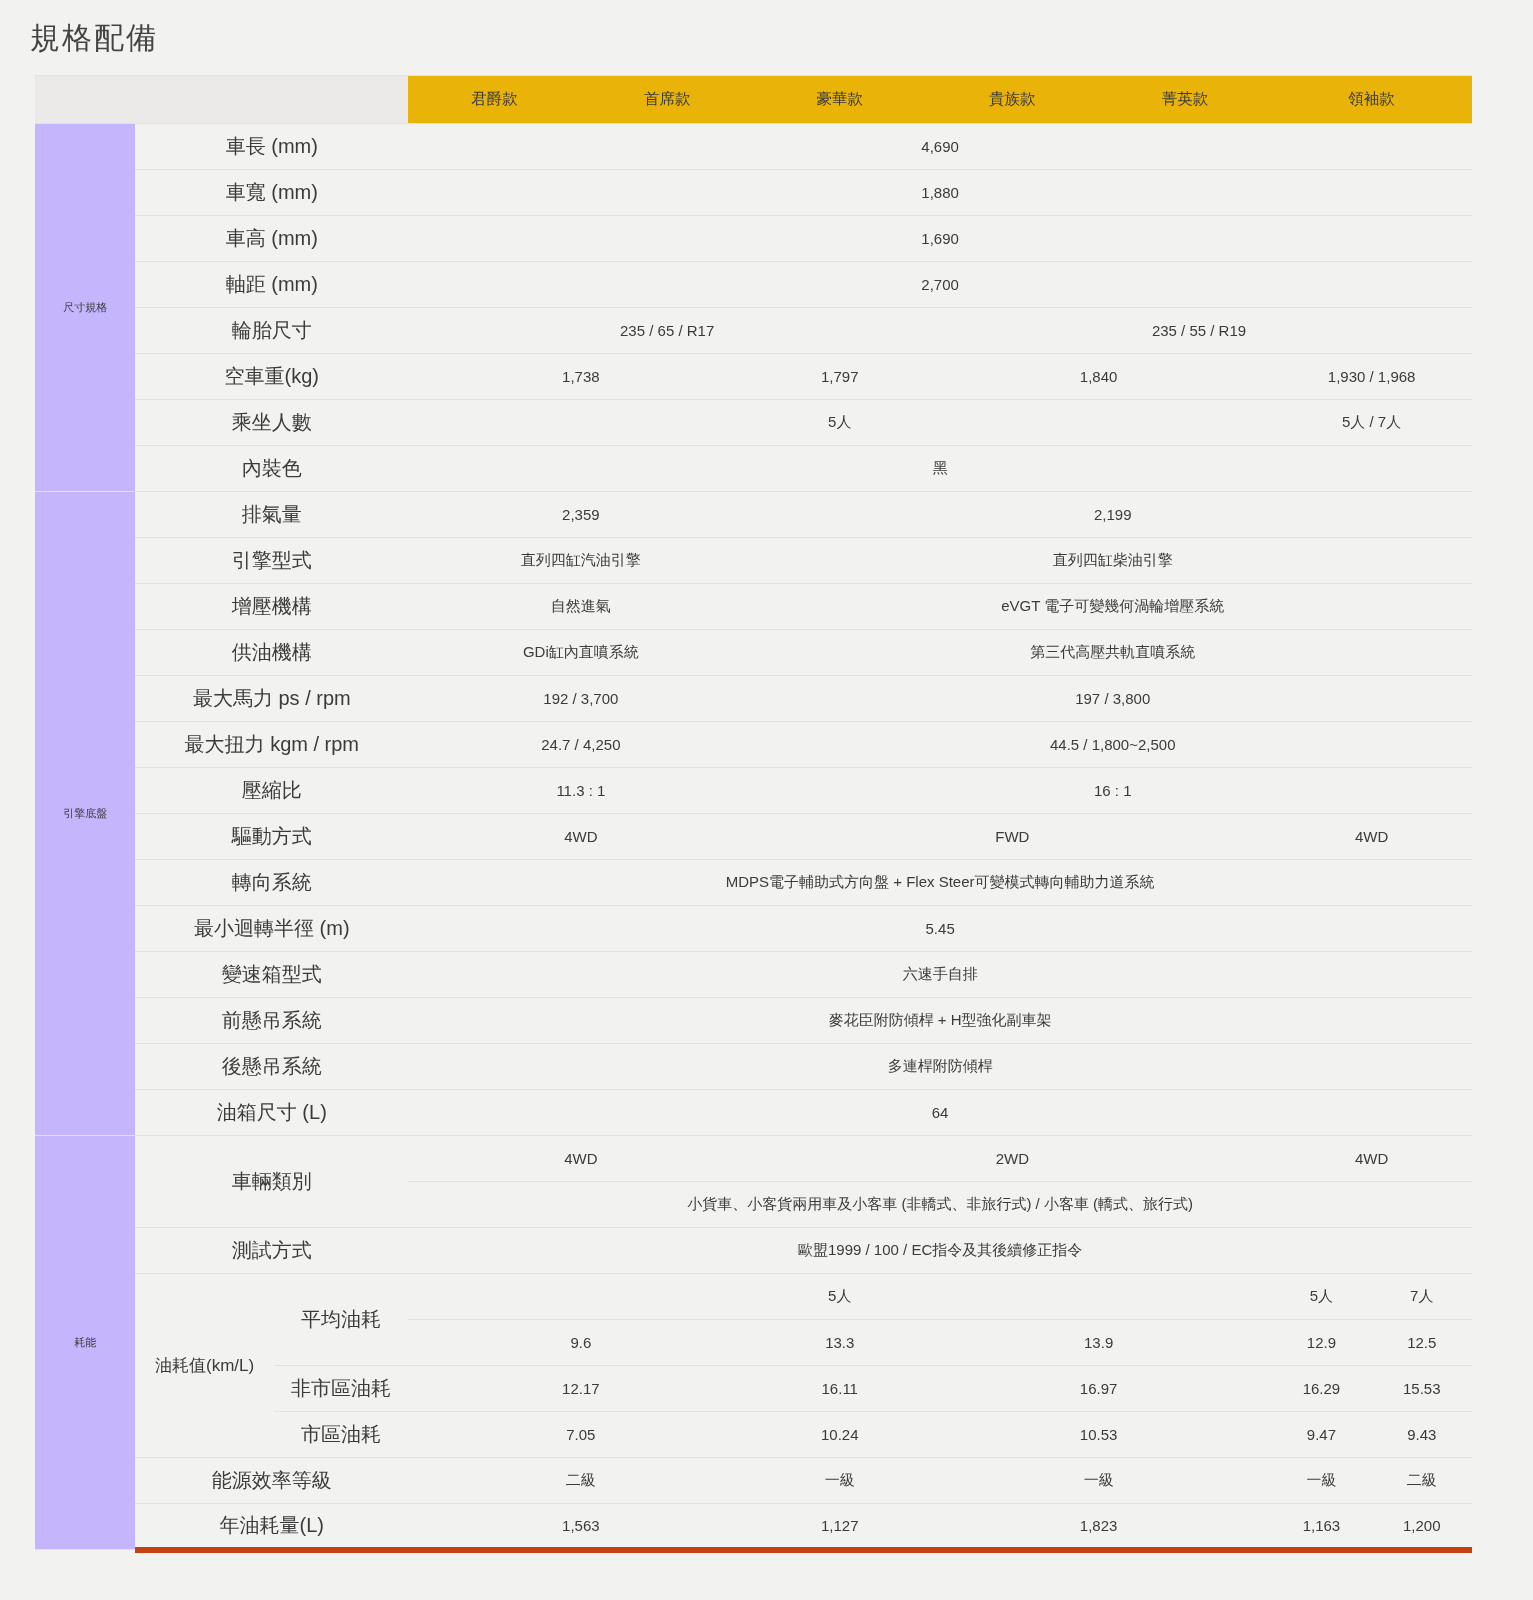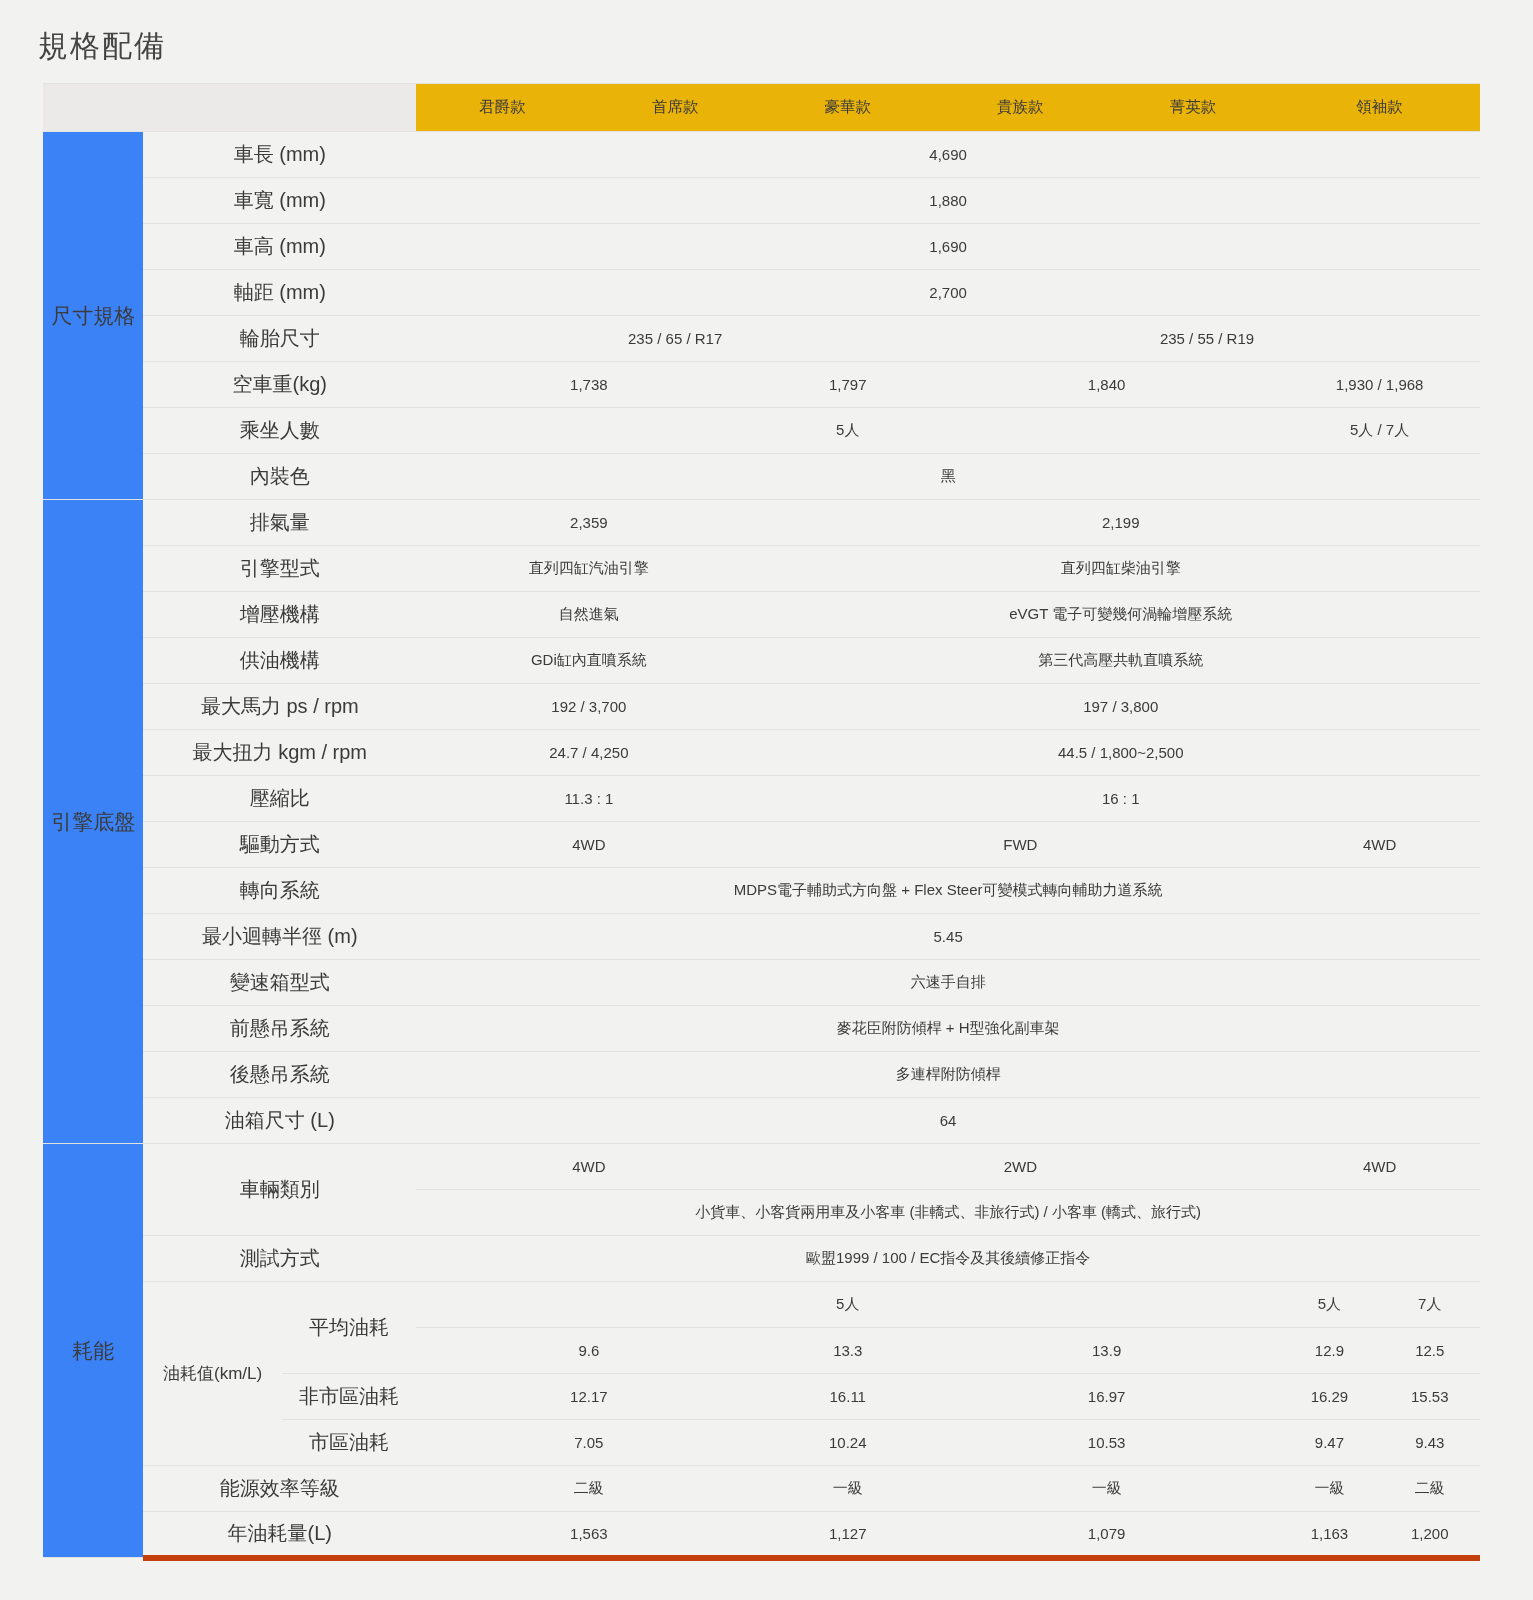--- a/index.html
+++ b/index.html
@@ -7,21 +7,21 @@
     margin: 0;
     padding: 0;
     background: #f2f2f0;
     font-family: "Liberation Sans", "DejaVu Sans", sans-serif;
     color: #333;
   }
   .page {
     width: 1328px;
     min-height: 1600px;
     background: #f2f2f0;
-    padding: 8px;
+    padding: 0;
     position: relative;
   }
   .page-title {
     font-size: 30px;
     font-weight: 400;
     color: #444;
     letter-spacing: 2px;
     padding: 18px 0 16px 30px;
   }
   table.spec {
@@ -62,23 +62,23 @@
   }
   thead th.corner {
     background: #eceae8;
   }
   tbody td {
     height: 46px;
     background: #f2f2f0;
     font-size: 15px;
   }
   td.cat {
-    background: #3b82f6;
+    background: #c4b5fd;
     color: #4a4a4a;
-    font-size: 21px;
+    font-size: 11px;
     border-right: 1px solid #e2e2e0;
     border-left: none;
   }
   td.rowlabel {
     color: #4a4a4a;
     font-size: 20px;
   }
   td.grouplabel {
     color: #4a4a4a;
     font-size: 17px;
@@ -279,19 +279,19 @@
         <td class="vcell sep-right" colspan="2">二級</td>
         <td class="vcell sep-right">一級</td>
         <td class="vcell sep-right" colspan="2">一級</td>
         <td class="vcell sep-right">一級</td>
         <td class="vcell">二級</td>
       </tr>
       <tr>
         <td class="rowlabel sep-right" colspan="2">年油耗量(L)</td>
         <td class="vcell sep-right" colspan="2">1,563</td>
         <td class="vcell sep-right">1,127</td>
-        <td class="vcell sep-right" colspan="2">1,079</td>
+        <td class="vcell sep-right" colspan="2">1,823</td>
         <td class="vcell sep-right">1,163</td>
         <td class="vcell">1,200</td>
       </tr>
     </tbody>
   </table>
 </div>
 
 </body></html>

